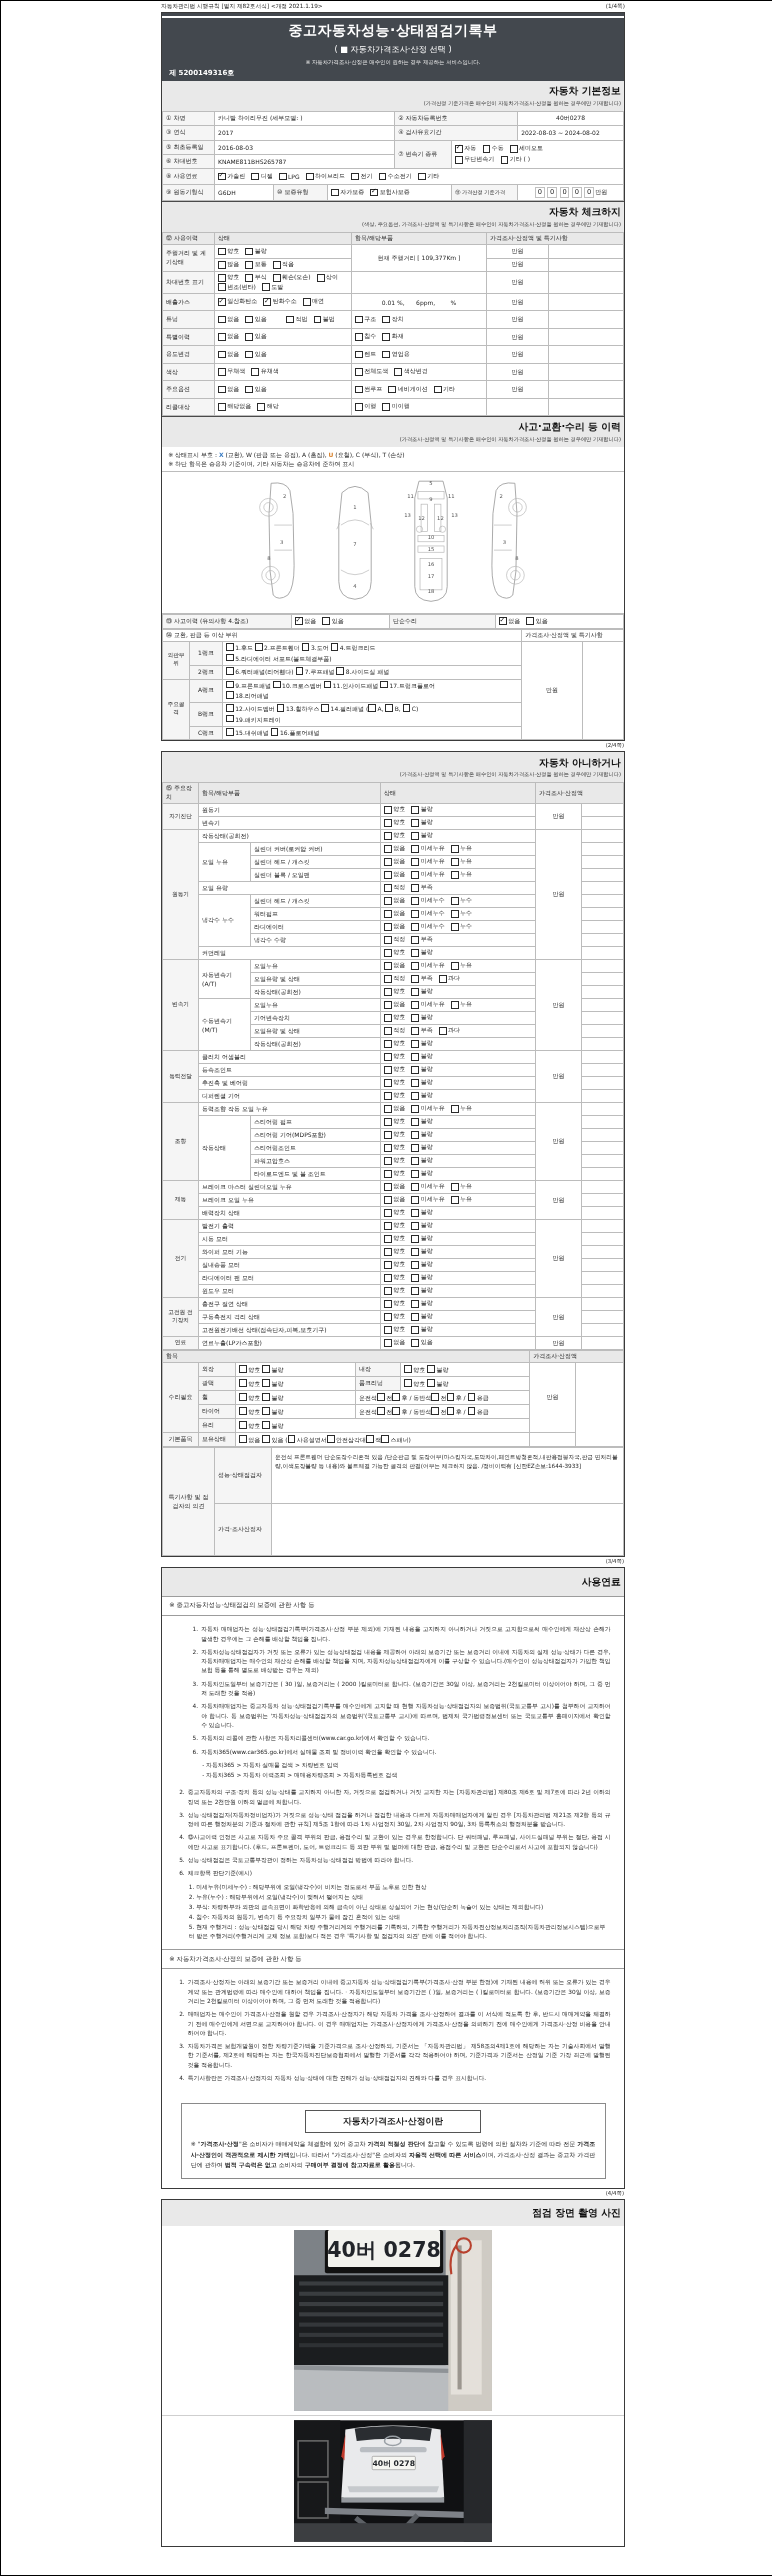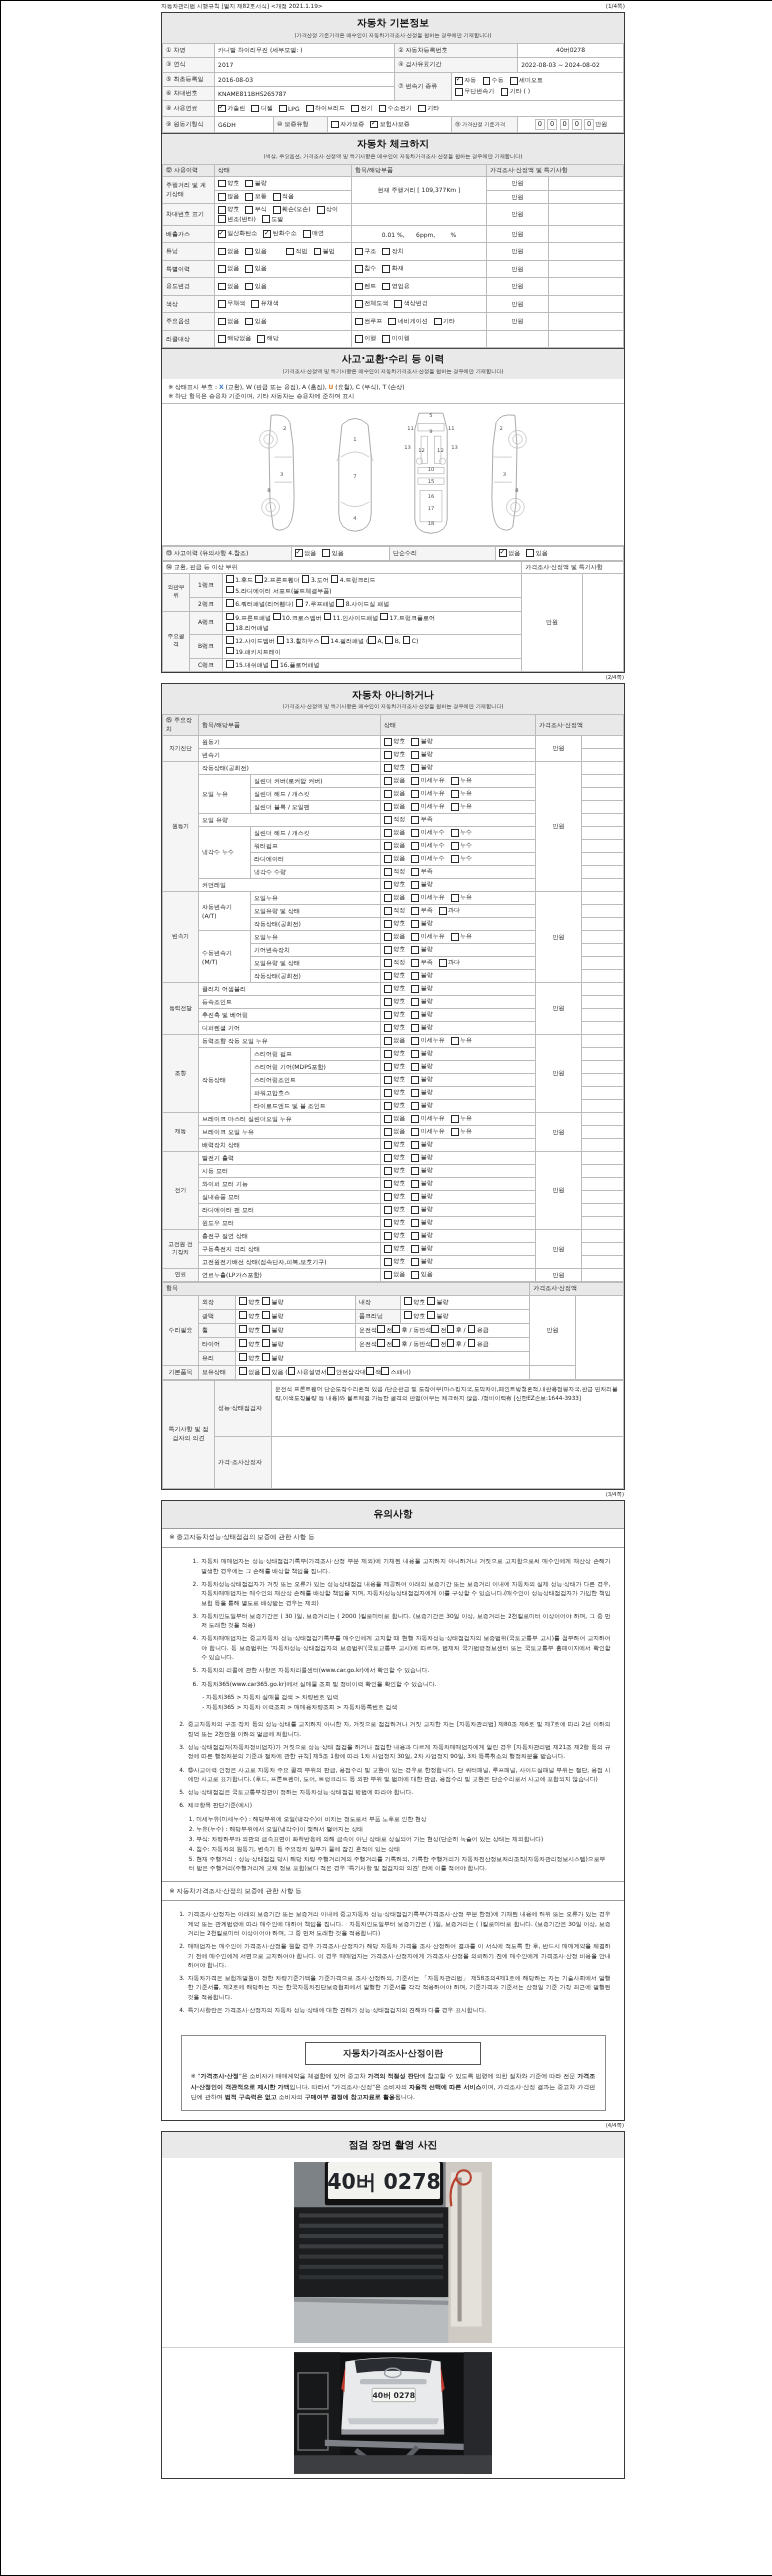--- a/index.html
+++ b/index.html
@@ -13,21 +13,21 @@
   .marker{text-align:right;font-size:5.4px;color:#222;padding:1px 1px 1px 0}
   .card{border:1px solid #3a3a3a;background:#fff;margin-top:1px}
   
   .banner{background:#43484e;color:#fff;position:relative;padding:9.3px 7.2px 15.5px;text-align:center}
   .banner::before{content:"";position:absolute;left:0;right:0;top:2.6px;height:2.1px;background:#fff}
   .banner .t{font-size:14px;font-weight:bold;letter-spacing:0.5px}
   .banner .s{font-size:8.2px;margin-top:4.1px}
   .banner .n{font-size:5.4px;margin-top:3.1px;color:#e8e8e8}
   .banner .docno{position:absolute;left:7.2px;bottom:3.1px;font-size:7px;font-weight:bold}
   
-  .band{background:#e9e9e9;text-align:center;padding:4.1px 3.1px;border-top:1px solid #4a4a4a}
+  .band{background:#e9e9e9;text-align:right;padding:4.1px 3.1px;border-top:1px solid #4a4a4a}
   .band.first{border-top:none}
   .band .bt{font-size:9.8px;font-weight:bold;color:#111}
   .band .bs{font-size:5.2px;color:#333;margin-top:1.5px}
   
   table{border-collapse:collapse;width:100%;table-layout:fixed}
   td{border:0.5px solid #bcbcbc;font-size:6px;padding:1px 3.1px;vertical-align:middle;overflow:hidden}
   td.lb{background:#f5f5f5}
   td.hd{background:#e9e9e9;font-size:6px}
   td.ctr{text-align:center}
   td.price{text-align:center;color:#222}
@@ -67,20 +67,26 @@
 <body>
 
 <div class="doc">
 
   <div class="lawline">
     <span>자동차관리법 시행규칙 [별지 제82호서식] &lt;개정 2021.1.19&gt;</span>
     <span>(1/4쪽)</span>
   </div>
 
   <div class="card">
+    <div class="banner">
+      <div class="t">중고자동차성능·상태점검기록부</div>
+      <div class="s">( ■ 자동차가격조사·산정 선택 )</div>
+      <div class="n">※ 자동차가격조사·산정은 매수인이 원하는 경우 제공하는 서비스입니다.</div>
+      <div class="docno">제 5200149316호</div>
+    </div>
 
     <div class="band first">
       <div class="bt">자동차 기본정보</div>
       <div class="bs">(가격산정 기준가격은 매수인이 자동차가격조사·산정을 원하는 경우에만 기재합니다)</div>
     </div>
     <table>
       <colgroup>
           <col style="width:52px">
           <col style="width:59px">
           <col style="width:54px">
@@ -1166,21 +1172,21 @@
         <td class="lb">가격·조사산정자</td>
         <td></td>
       </tr>
     </tbody>
       </table>
   </div>
   <div class="marker">(3/4쪽)</div>
 
   <div class="card">
     <div class="band first" style="padding:7.2px 3.1px">
-      <div class="bt">유의사항</div>
+      <div class="bt">사용연료</div>
     </div>
     <div class="nsec">※ 중고자동차성능·상태점검의 보증에 관한 사항 등</div>
     <div class="nbody">
       <div id="nlist1" class="indent1">
           <div class="nitem">
             <span class="no">1.</span>
             <span>자동차 매매업자는 성능·상태점검기록부(가격조사·산정 부분 제외)에 기재된 내용을 고지하지 아니하거나 거짓으로 고지함으로써 매수인에게 재산상 손해가 발생한 경우에는 그 손해를 배상할 책임을 집니다.</span>
           </div>
           <div class="nitem">
             <span class="no">2.</span>

